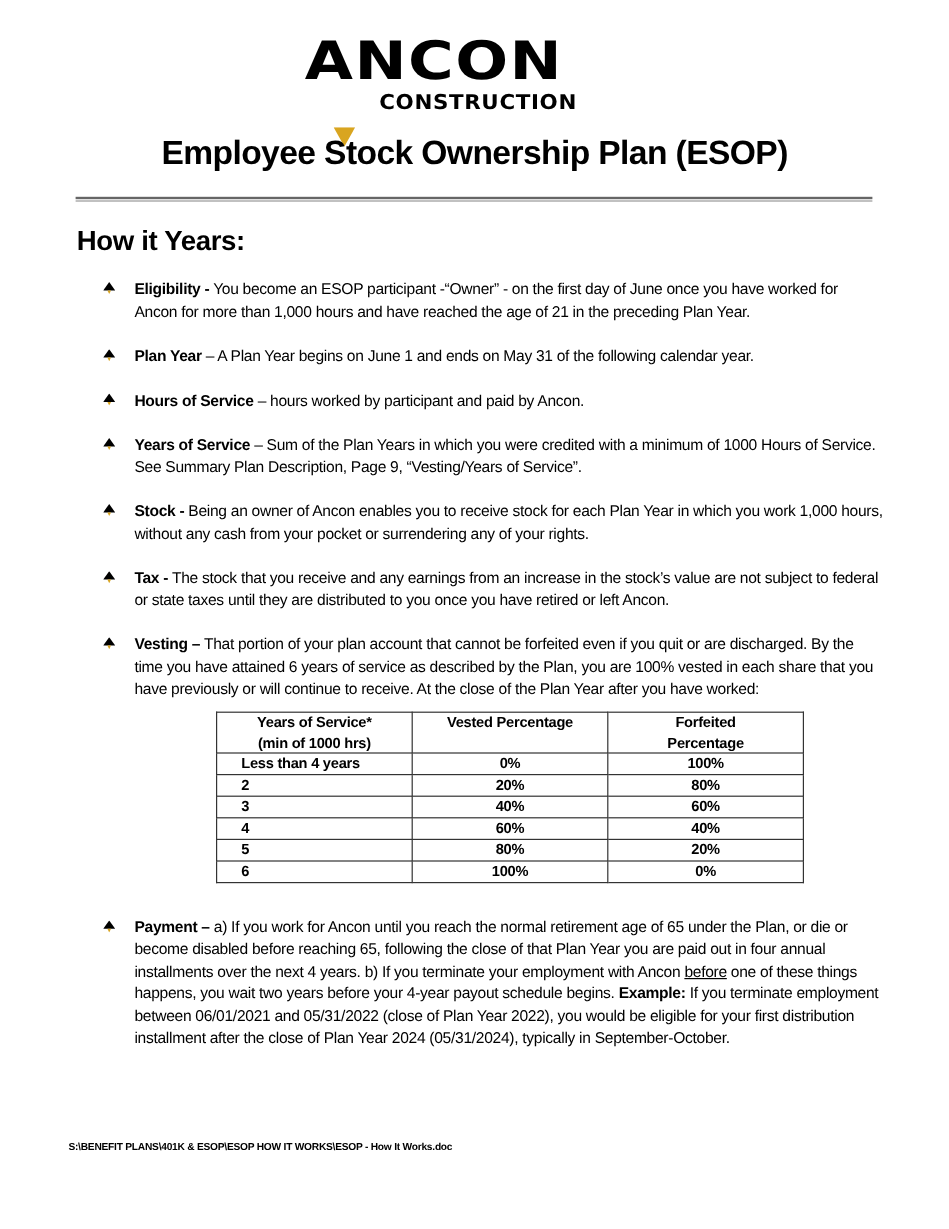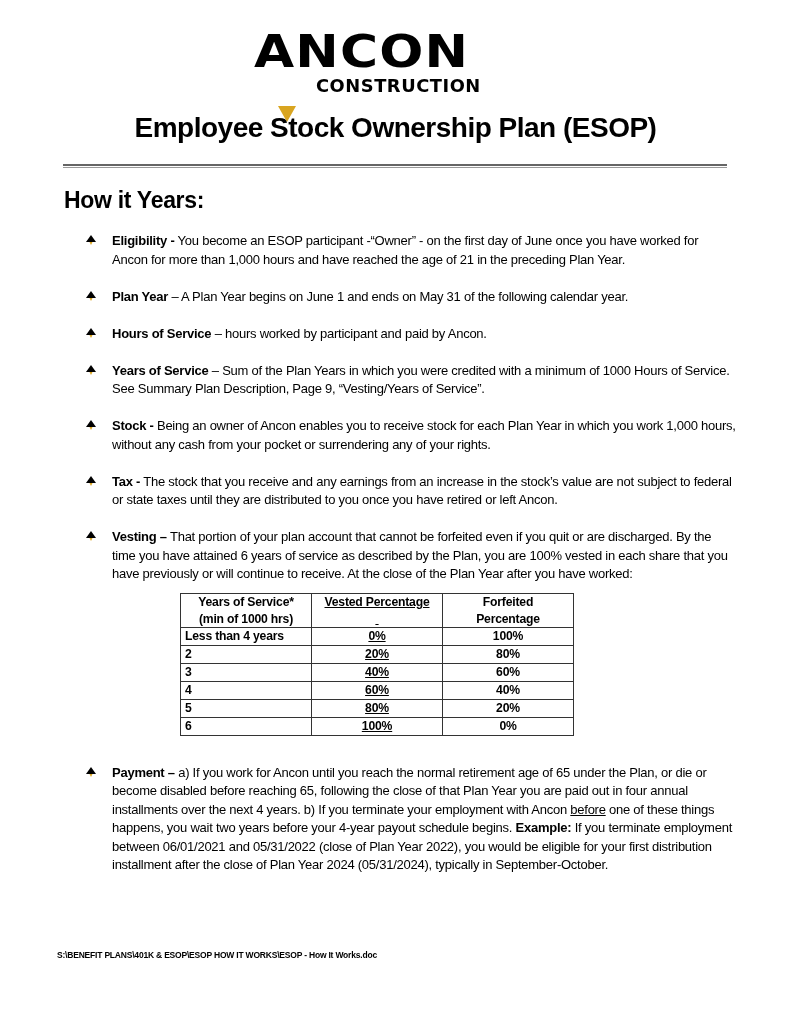--- a/index.html
+++ b/index.html
@@ -15,23 +15,23 @@
     font-family:"Liberation Sans", sans-serif; font-weight:bold; font-size:28px; letter-spacing:-0.5px; }
   .rule { position:absolute; left:63px; width:664px; top:164px; height:0;
     border-top:2px solid #666; border-bottom:1px solid #999; padding-top:1px; }
   .h2 { position:absolute; left:64px; top:187px; font-weight:bold; font-size:23px; letter-spacing:-0.3px; }
   .items { position:absolute; left:86px; top:232px; width:650px; font-size:13px; line-height:18.5px; letter-spacing:-0.25px; }
   .item { position:relative; padding-left:26px; margin-bottom:18.5px; }
   .bullet { position:absolute; left:0; top:3px; width:10px; height:10px; }
   .b { font-weight:bold; }
   .u { text-decoration:underline; }
   table.vest { position:absolute; left:180px; top:593px; border-collapse:collapse; font-size:12.2px; font-weight:bold; letter-spacing:-0.2px; }
-  table.vest td { border:1px solid #333; padding:0 4px; line-height:16.5px; height:17px; }
+  table.vest td { border:1px solid #333; padding:0 20px; line-height:16.5px; height:17px; }
   table.vest td.c1 { width:122px; text-align:left; }
-  table.vest td.c2 { width:122px; text-align:center;text-decoration:underline; }
+  table.vest td.c2 { width:122px; text-align:center; }
   table.vest td.c3 { width:122px; text-align:center;margin-top:12px; }
   table.vest tr.hdr td { vertical-align:top; text-align:center; }
   .footer { position:absolute; left:57px; top:950px; font-size:8.5px; font-weight:bold; letter-spacing:-0.2px;text-align:center; }
 </style>
 </head>
 <body>
 
 <div class="logo">
   <span class="big">ANCON</span>
   <span class="sub">CONSTRUCTION</span>

